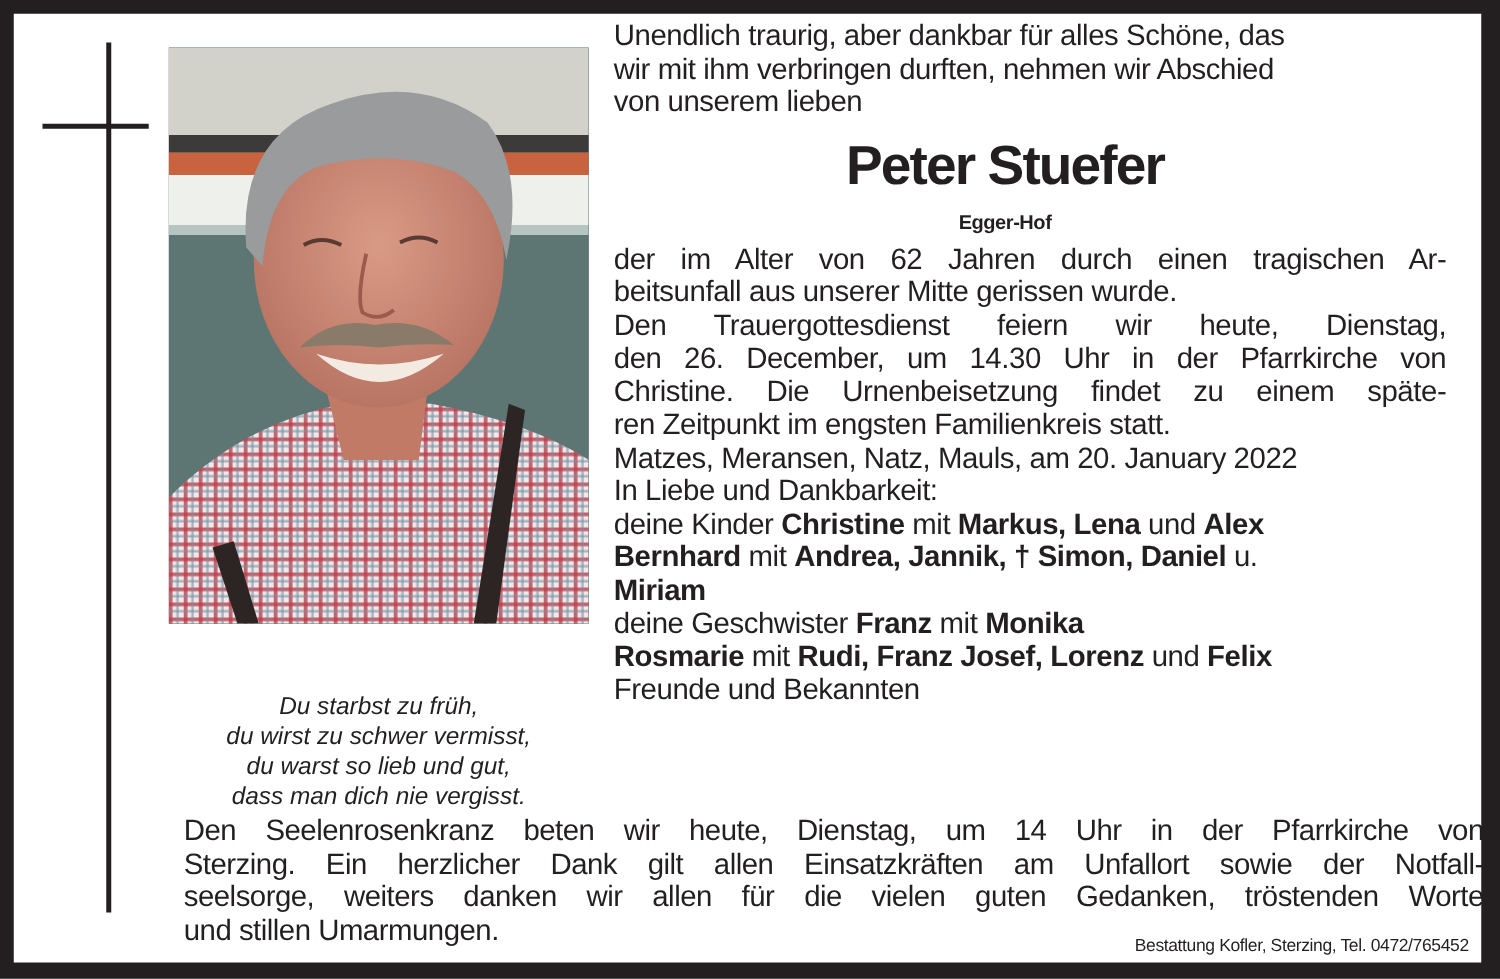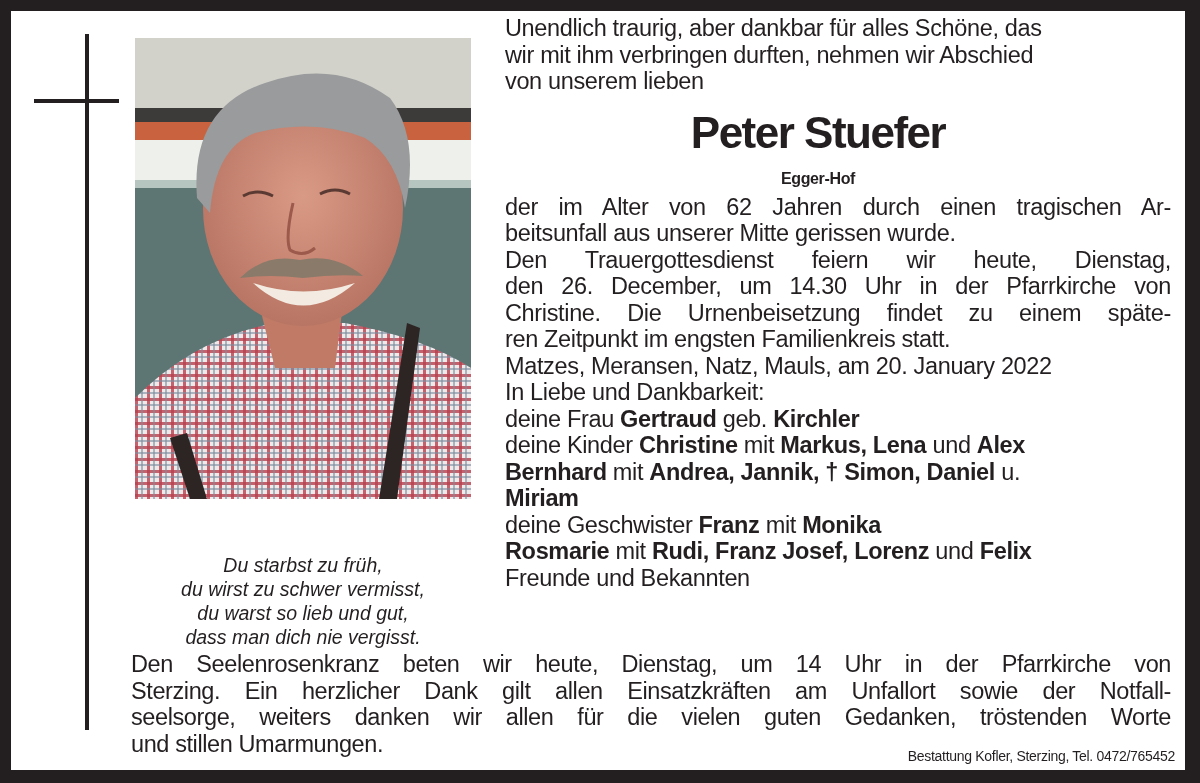--- a/index.html
+++ b/index.html
@@ -27,37 +27,37 @@
     width: 336px; height: 461px; overflow: hidden;
     background: #5b7472;
   }
   .photo svg { display: block; }
   .verse {
     position: absolute; left: 124px; top: 542px; width: 336px;
     text-align: center; font-style: italic; font-size: 19.5px; line-height: 24px;
   }
   .verse div { white-space: nowrap; }
   .right {
-    position: absolute; left: 494px; top: 4px; width: 666px;
+    position: absolute; left: 480px; top: 4px; width: 666px;
     font-size: 23.5px; line-height: 26.5px;
     letter-spacing: -0.35px;
   }
   .line { white-space: nowrap; }
   .just { text-align: justify; text-align-last: justify; white-space: normal; }
   .name {
     text-align: center; font-weight: bold; font-size: 44px; line-height: 66px;
     letter-spacing: -1.5px; margin-top: 5px; margin-left: -40px;
   }
   .farm {
     text-align: center; font-weight: bold; font-size: 16px; line-height: 26px;
     margin-left: -40px; margin-bottom: 2px;
   }
   b { font-weight: bold; }
   .bottom {
-    position: absolute; left: 120px; top: 640px; width: 1040px;
+    position: absolute; left: 136px; top: 640px; width: 1040px;
     font-size: 23.5px; line-height: 26.5px; letter-spacing: -0.4px;
   }
   .credit {
     position: absolute; right: 10px; bottom: 6px;
     font-size: 14px; letter-spacing: -0.3px;
   }
 </style>
 </head>
 <body>
 
@@ -126,21 +126,20 @@
 
     <div class="line just">der im Alter von 62 Jahren durch einen tragischen Ar-</div>
     <div class="line">beitsunfall aus unserer Mitte gerissen wurde.</div>
     <div class="line just">Den Trauergottesdienst feiern wir heute, Dienstag,</div>
     <div class="line just">den 26. December, um 14.30 Uhr in der Pfarrkirche von</div>
     <div class="line just">Christine. Die Urnenbeisetzung findet zu einem späte-</div>
     <div class="line">ren Zeitpunkt im engsten Familienkreis statt.</div>
     <div class="line">Matzes, Meransen, Natz, Mauls, am 20. January 2022</div>
     <div class="line">In Liebe und Dankbarkeit:</div>
 
-    <div class="line"><span>deine Frau </span><b>Gertraud</b><span> geb. </span><b>Kirchler</b></div>
 
     <div class="line"><span>deine Kinder </span><b>Christine</b><span> mit </span><b>Markus, Lena</b><span> und </span><b>Alex</b></div>
 
     <div class="line"><b>Bernhard</b><span> mit </span><b>Andrea, Jannik, † Simon, Daniel</b><span> u.</span></div>
 
     <div class="line"><b>Miriam</b></div>
 
     <div class="line"><span>deine Geschwister </span><b>Franz</b><span> mit </span><b>Monika</b></div>
 
     <div class="line"><b>Rosmarie</b><span> mit </span><b>Rudi, Franz Josef, Lorenz</b><span> und </span><b>Felix</b></div>

